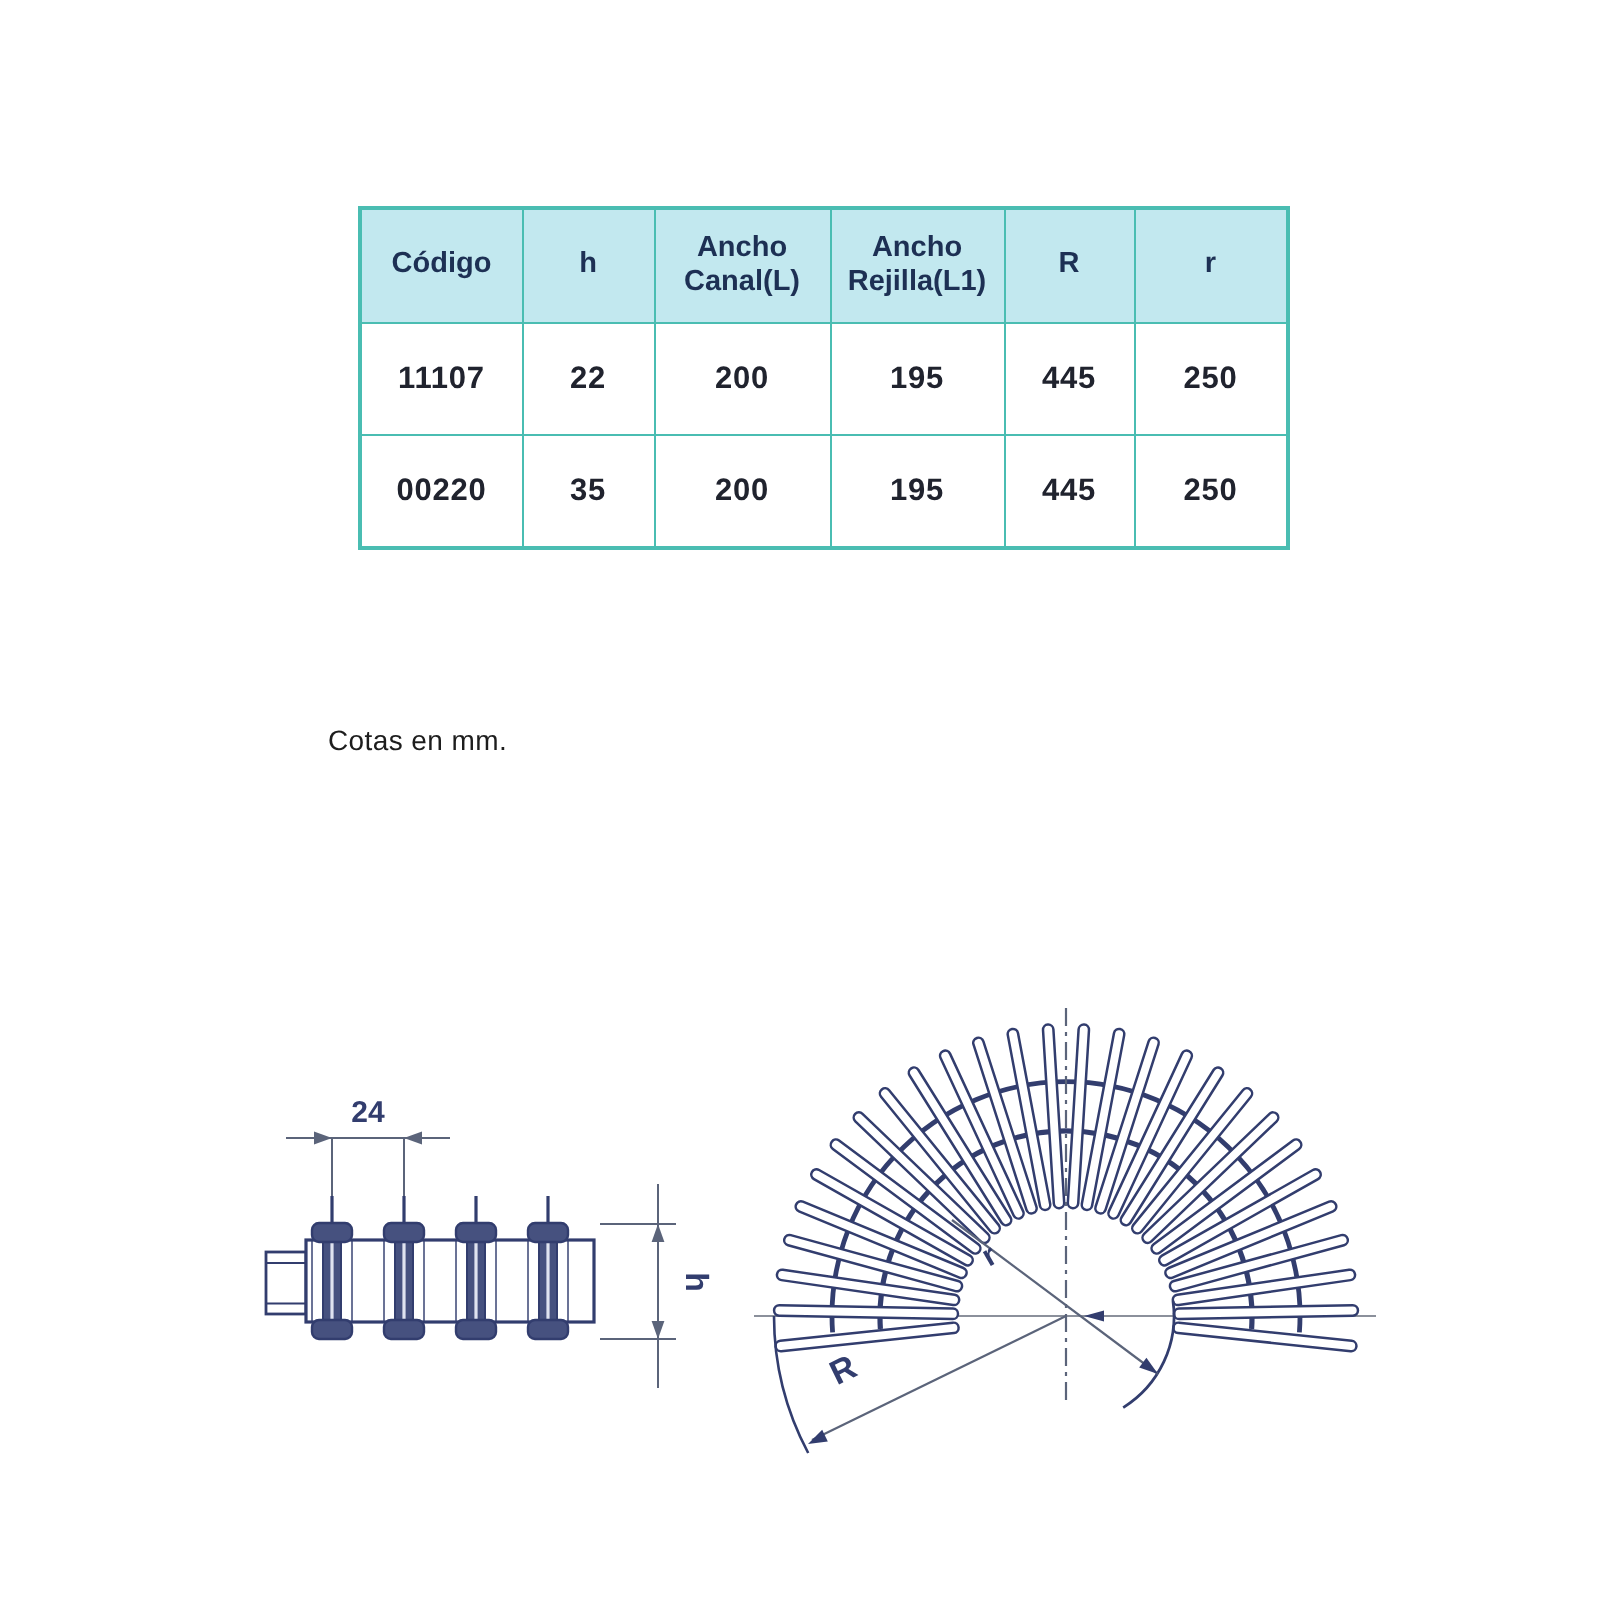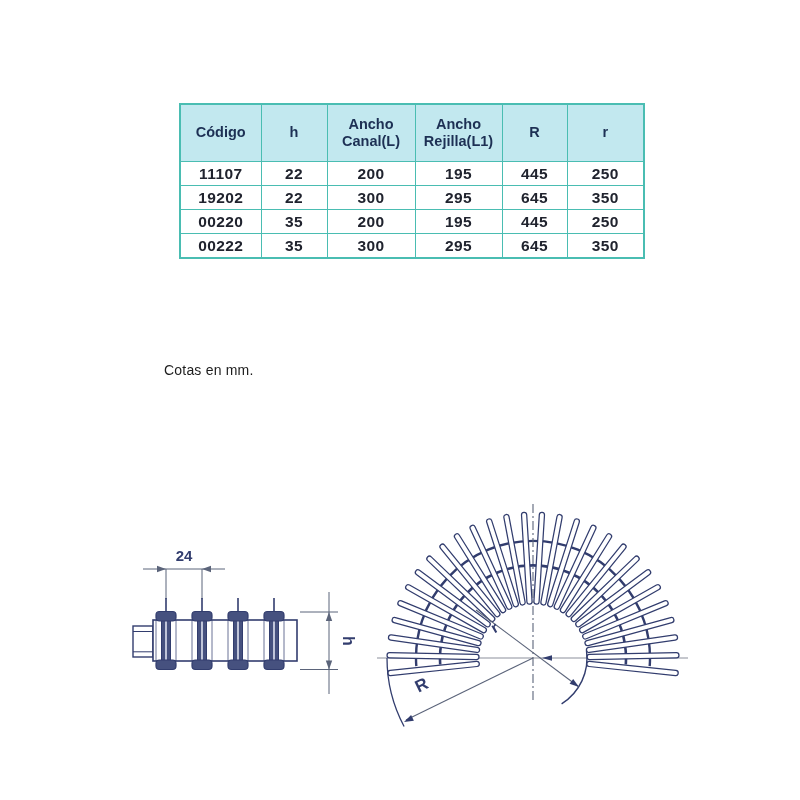--- a/index.html
+++ b/index.html
@@ -7,21 +7,21 @@
     width:800px;height:800px;position:relative;background:#ffffff;
     font-family:"Liberation Sans", sans-serif;overflow:hidden;
   }
   .spec-table{
     position:absolute;left:179px;top:103px;width:464px;
     border-collapse:collapse;table-layout:fixed;
     border:2.5px solid var(--teal);
   }
   .spec-table th,.spec-table td{
     border:1.6px solid var(--teal);
-    text-align:center;vertical-align:middle;padding:0;
+    text-align:center;vertical-align:middle;padding:16px;
   }
   .spec-table th{
     height:56px;background:var(--header-bg);color:var(--header-text);
     font-size:14.5px;font-weight:bold;line-height:1.2;padding:0 8px;
   }
   .spec-table td{
     height:23px;color:var(--cell-text);
     font-size:15.5px;font-weight:bold;letter-spacing:.4px;
   }
   .cotas{
@@ -58,42 +58,26 @@
   <tbody>
       <tr>
         <td>11107</td>
         <td>22</td>
         <td>200</td>
         <td>195</td>
         <td>445</td>
         <td>250</td>
       </tr>
       <tr>
-        <td>19202</td>
-        <td>22</td>
-        <td>300</td>
-        <td>295</td>
-        <td>645</td>
-        <td>350</td>
-      </tr>
-      <tr>
         <td>00220</td>
         <td>35</td>
         <td>200</td>
         <td>195</td>
         <td>445</td>
         <td>250</td>
-      </tr>
-      <tr>
-        <td>00222</td>
-        <td>35</td>
-        <td>300</td>
-        <td>295</td>
-        <td>645</td>
-        <td>350</td>
       </tr>
     </tbody>
 </table>
 
 <div class="cotas">Cotas en mm.</div>
 
 <svg id="profile-svg" class="diagram" width="245" height="175" viewBox="118 533 245 175" xmlns="http://www.w3.org/2000/svg">
 
   <g>
     <line x1="143" y1="569" x2="225" y2="569" stroke="var(--dim)" stroke-width="1"></line>

